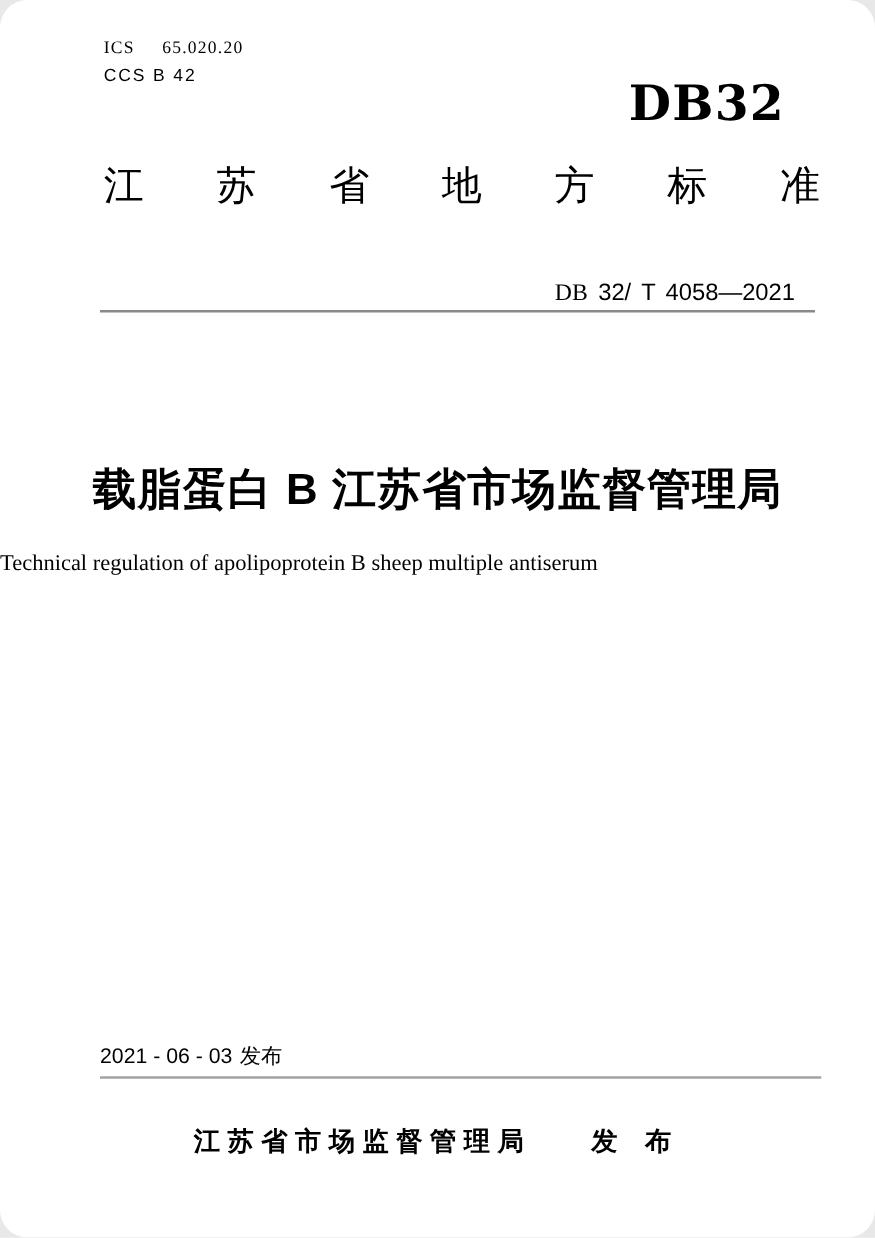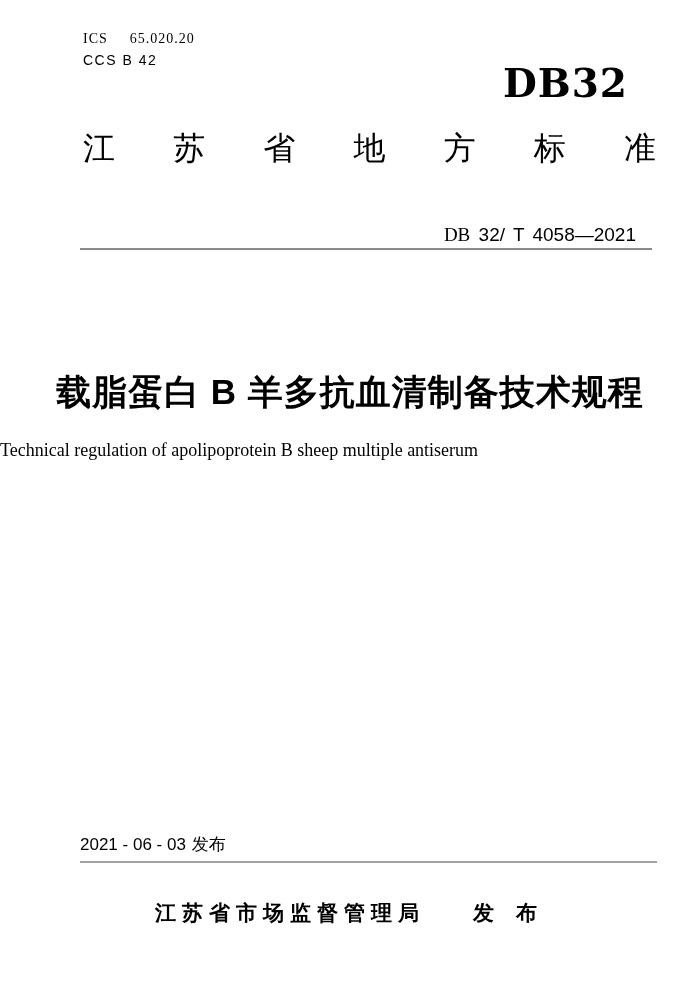--- a/index.html
+++ b/index.html
@@ -5,20 +5,21 @@
   html, body { margin: 0; padding: 0; background: #e8e8e8; }
   .page {
     position: relative;
     width: 700px;
     height: 990px;
     margin: 0 auto;
     background: #ffffff;
     color: #000000;
     font-family: "Liberation Sans", sans-serif;
     overflow: hidden;
+    border-radius: 22px;
   }
 
   .ics-line {
     position: absolute;
     left: 83px;
     top: 31px;
     font-family: "Liberation Serif", serif;
     font-size: 14px;
     letter-spacing: 1px;
     white-space: nowrap;
@@ -161,21 +162,21 @@
     <span>准</span>
   </div>
 
   <div class="standard-number">
     <span class="num-prefix">DB</span>
     <span class="num-rest">32/ T 4058—2021</span>
   </div>
 
   <div class="header-rule"></div>
 
-  <div class="doc-title">载脂蛋白 B 羊多抗血清制备技术规程</div>
+  <div class="doc-title">载脂蛋白 B 江苏省市场监督管理局</div>
 
   <div class="doc-subtitle">Technical regulation of apolipoprotein B sheep multiple antiserum</div>
 
   <div class="dates-row">
     <div>
       <span>2021 - 06 - 03</span><span class="date-label">发布</span>
     </div>
   </div>
 
   <div class="publisher-row">

